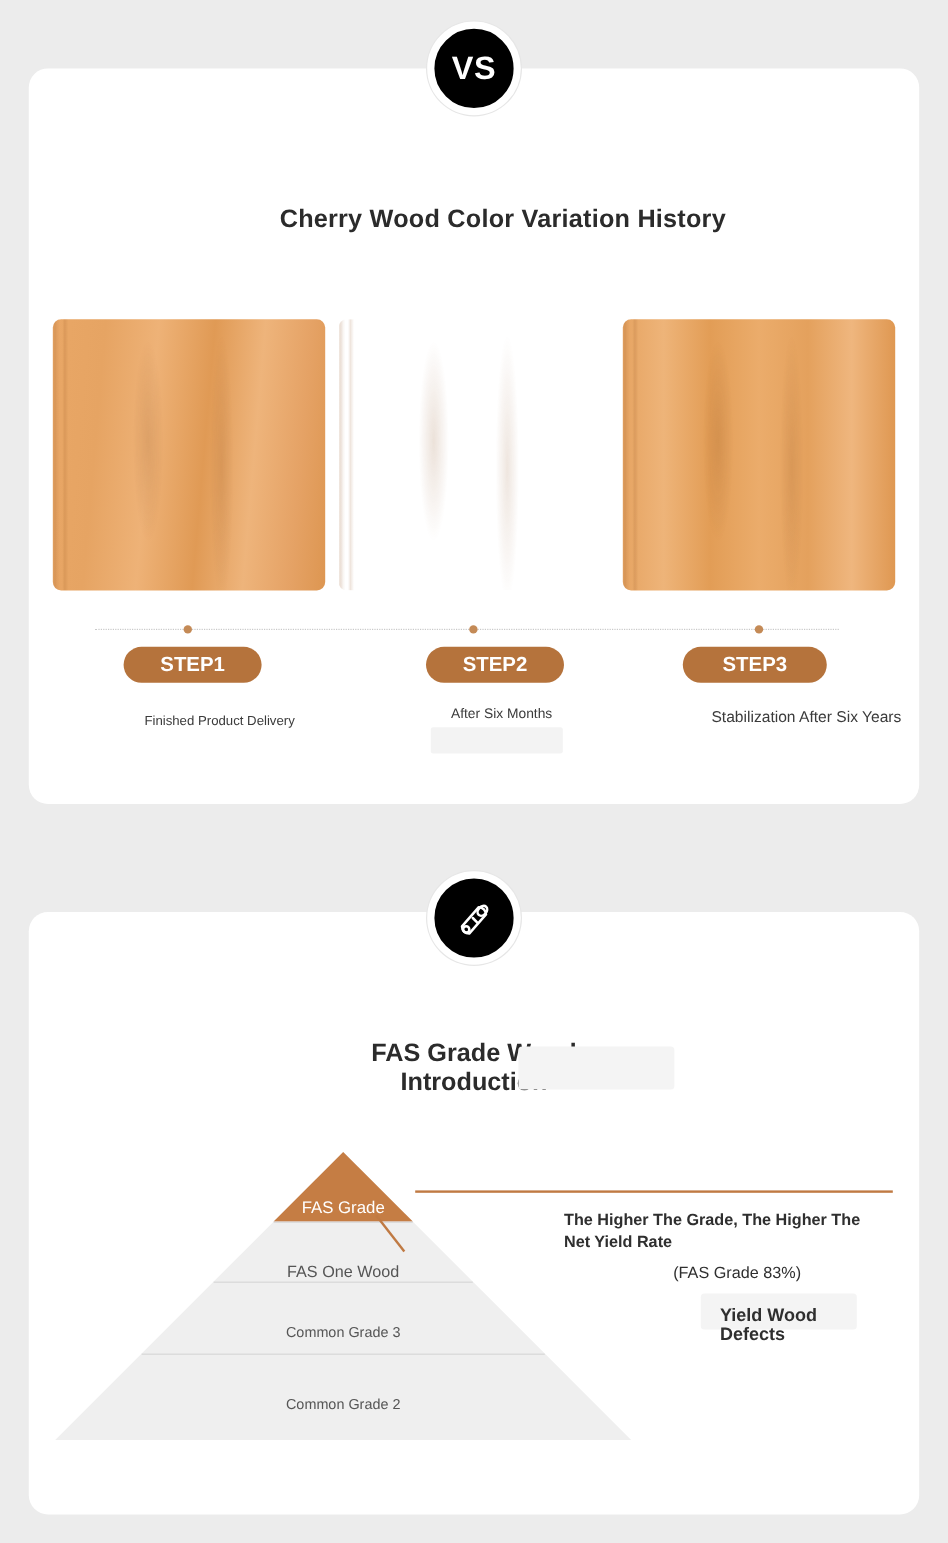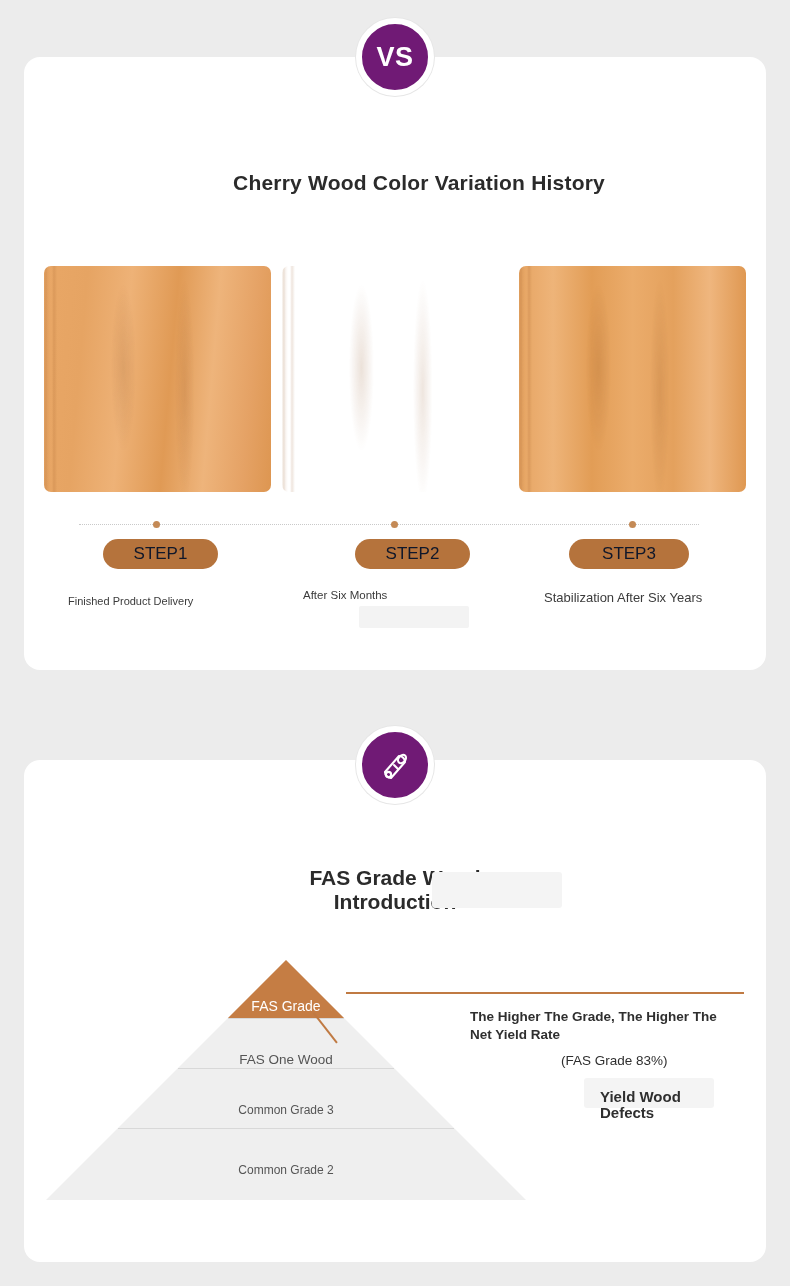--- a/index.html
+++ b/index.html
@@ -22,21 +22,21 @@
   }
 
   
   .badge {
     position: absolute;
     width: 78px;
     height: 78px;
     left: 50%;
     transform: translateX(-50%);
     border-radius: 50%;
-    background: #701a75;
+    background: #000000;
     border: 6px solid #ffffff;
     box-shadow: 0 0 0 1px #e6e6e6;
     display: flex;
     align-items: center;
     justify-content: center;
     z-index: 5;
   }
   .badge-vs {
     color: #ffffff;
     font-size: 27px;
@@ -114,30 +114,30 @@
     width: 7px;
     height: 7px;
     border-radius: 50%;
     background: #c48a56;
   }
   .step-pill {
     position: absolute;
     height: 30px;
     border-radius: 15px;
     background: #b5733c;
-    color: #0f172a;
+    color: #ffffff;
     font-size: 17px;
-    font-weight: normal;
+    font-weight: bold;
     display: flex;
     align-items: center;
     justify-content: center;
   }
   .step-caption {
     position: absolute;
-    text-align: left;
+    text-align: center;
     color: #3b3b3b;
   }
 
   
   #card-fas { top: 760px; height: 502px; }
   #title-fas {
     position: absolute;
     top: 106px;
     left: 0;
     width: 100%;

